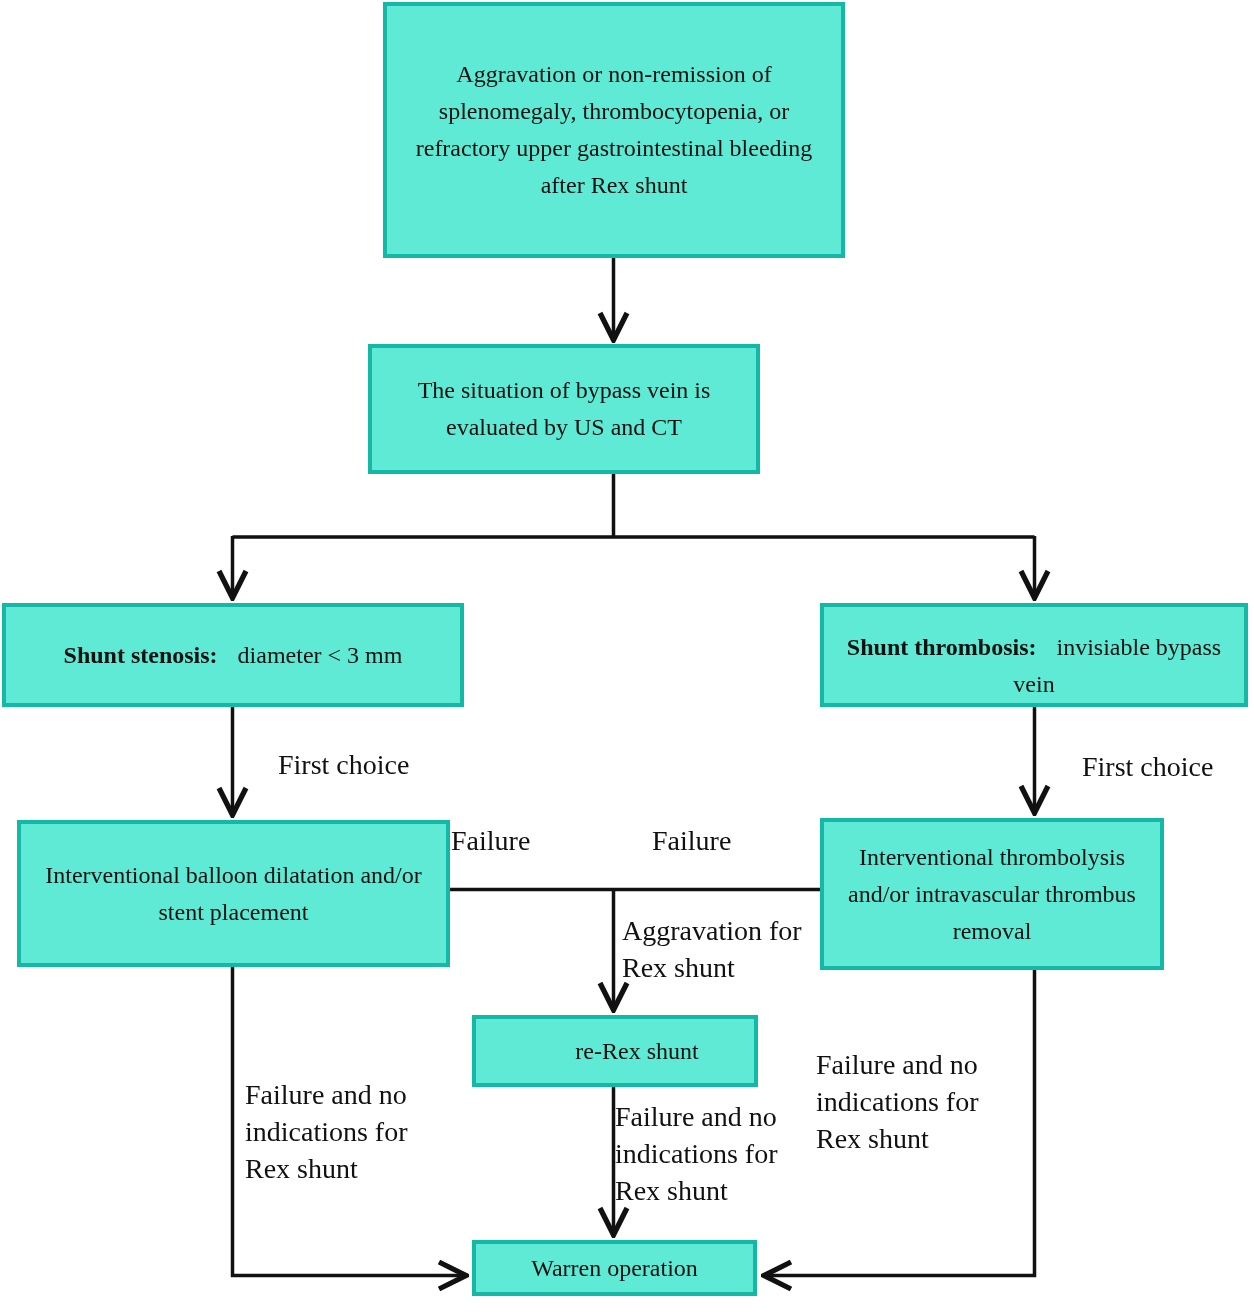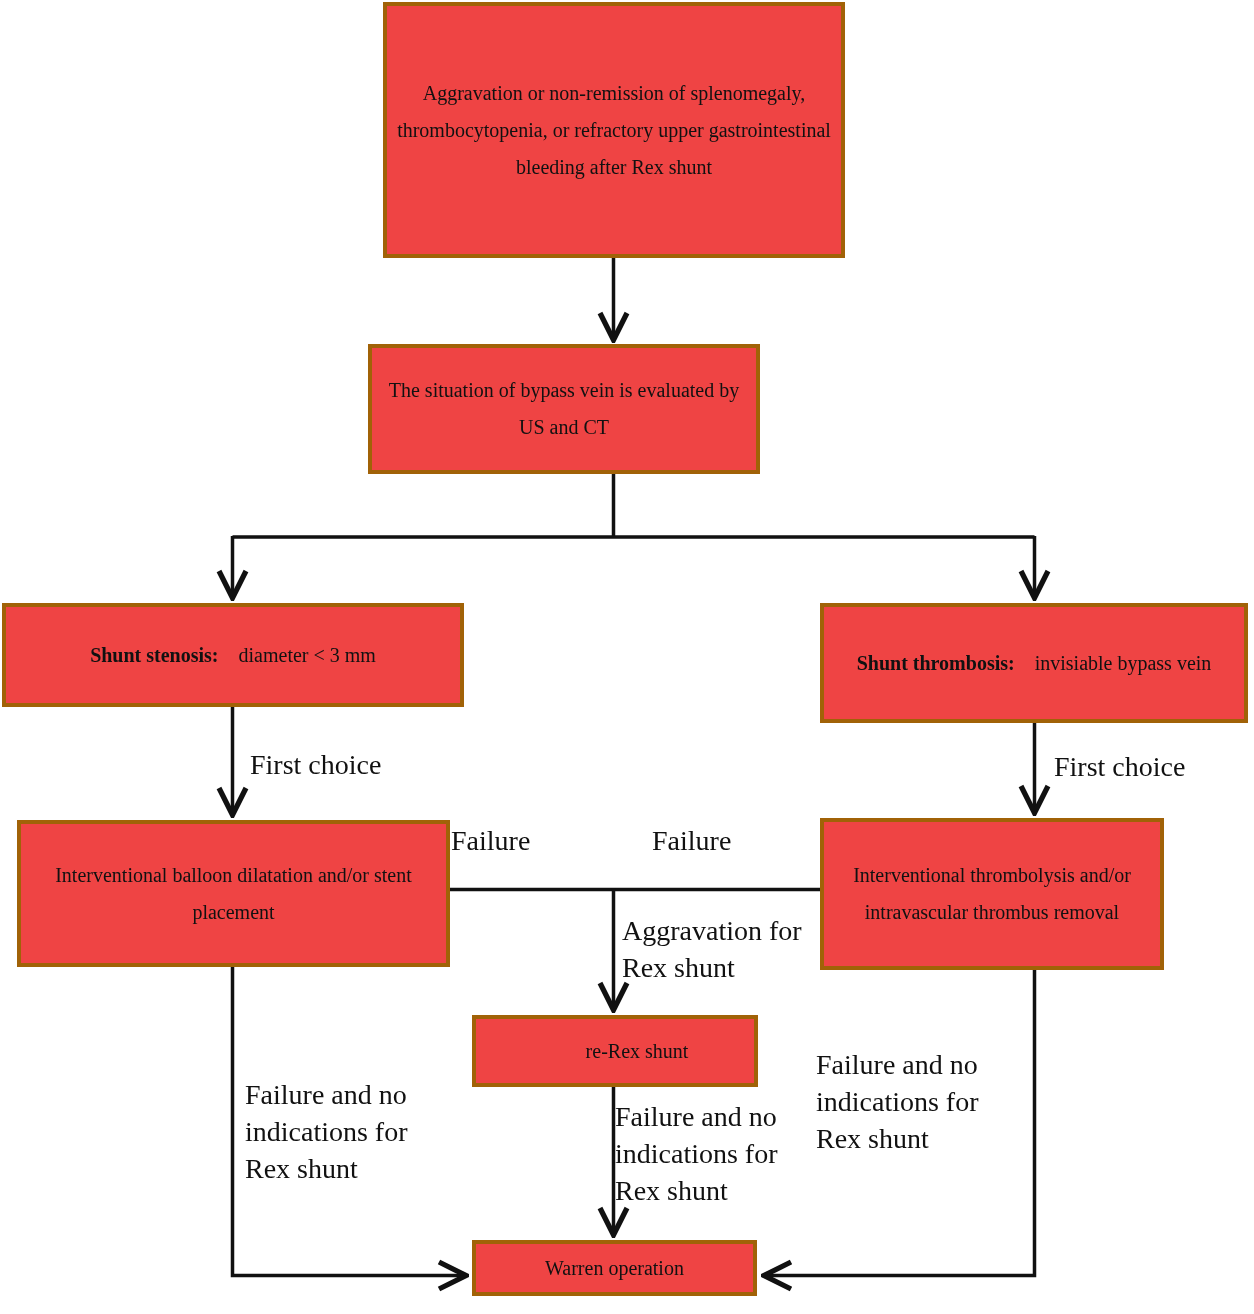--- a/index.html
+++ b/index.html
@@ -15,44 +15,44 @@
   svg.connectors {
     position: absolute;
     left: 0; top: 0;
     width: 1254px; height: 1314px;
     pointer-events: none;
   }
   svg.connectors line, svg.connectors path { stroke: #111111; stroke-width: 3.5; fill: none; }
   .node {
     position: absolute;
     box-sizing: border-box;
-    border: 4px solid #a16207;
-    background: #ef4444;
+    border: 4px solid #14b8a6;
+    background: #5eead4;
     display: flex;
     align-items: center;
     justify-content: center;
     text-align: center;
-    font-size: 20px;
+    font-size: 24px;
     line-height: 37px;
   }
   .node p { margin: 0; }
   .branch-title { font-weight: bold; margin-right: 20px; }
   .edge-label {
     position: absolute;
     font-size: 28px;
     line-height: 37px;
     text-align: left;
   }
-  .edge-label.left-align { text-align: left; }
+  .edge-label.left-align { text-align: left; margin-left: 28px; }
 
   
   #n-start        { left: 383px; top: 2px;    width: 462px; height: 256px; padding: 0 5px; }
   #n-evaluation   { left: 368px; top: 344px;  width: 392px; height: 130px; padding: 0 12px; }
   #n-stenosis     { left: 2px;   top: 603px;  width: 462px; height: 104px; padding: 0 6px; }
-  #n-thrombosis   { left: 820px; top: 603px;  width: 428px; height: 120px; padding: 0 6px; }
+  #n-thrombosis   { left: 820px; top: 603px;  width: 428px; height: 104px; padding: 0 6px; align-items: flex-end; }
   #n-balloon      { left: 17px;  top: 820px;  width: 433px; height: 147px; padding: 0 5px; }
   #n-thrombolysis { left: 820px; top: 818px;  width: 344px; height: 152px; padding: 0 5px; }
   #n-rerex        { left: 472px; top: 1015px; width: 286px; height: 72px; padding-left: 44px; }
   #n-warren       { left: 472px; top: 1240px; width: 285px; height: 56px; }
 
   
   #l-first-left   { left: 250px;  top: 746px;  width: 190px; }
   #l-first-right  { left: 1054px; top: 748px;  width: 190px; }
   #l-failure-left { left: 451px;  top: 822px;  width: 160px; }
   #l-failure-right{ left: 652px;  top: 822px;  width: 160px; }

